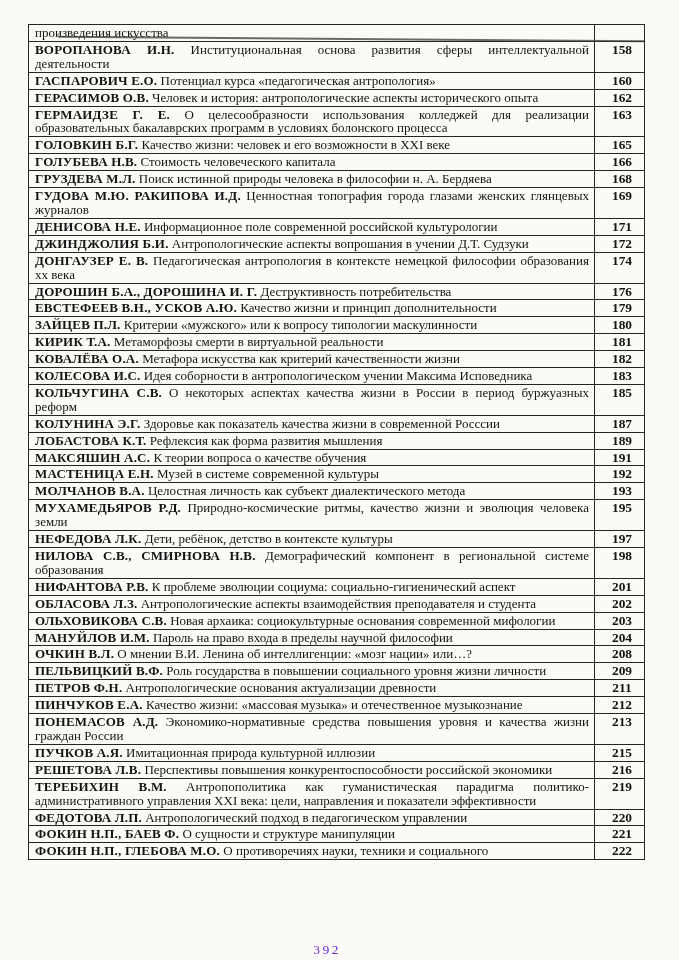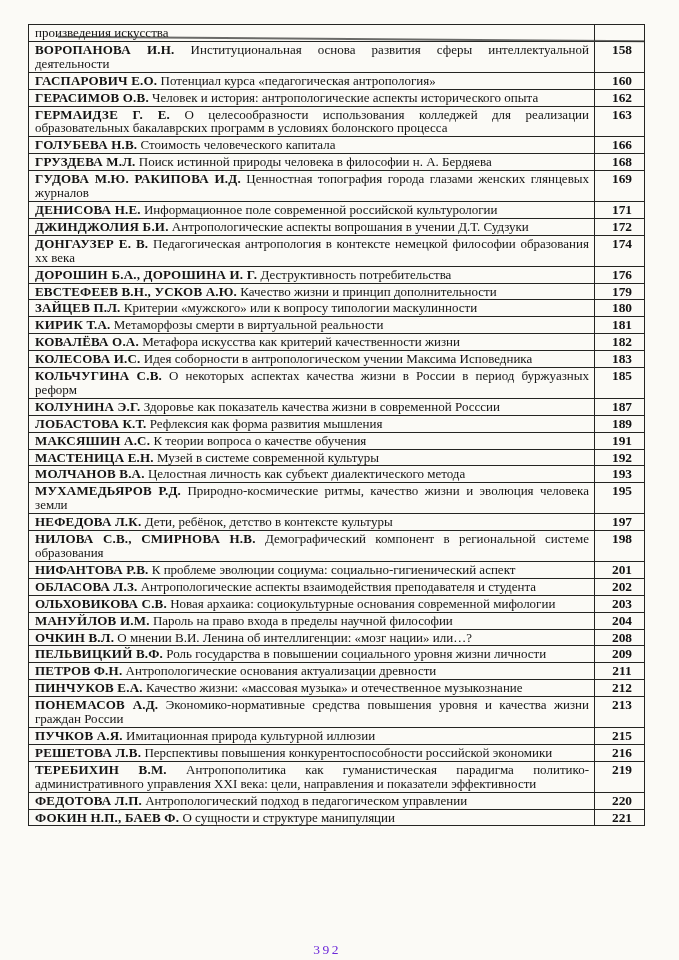--- a/index.html
+++ b/index.html
@@ -84,20 +84,24 @@
         </tr>
         <tr>
           <td class="entry"><span class="authors">ГЕРАСИМОВ О.В.</span> <span class="title">Человек и история: антропологические аспекты исторического опыта</span></td>
           <td class="pagenum">162</td>
         </tr>
         <tr>
           <td class="entry"><span class="authors">ГЕРМАИДЗЕ Г. Е.</span> <span class="title">О целесообразности использования колледжей для реализации образовательных бакалаврских программ в условиях болонского процесса</span></td>
           <td class="pagenum">163</td>
         </tr>
         <tr>
+          <td class="entry"><span class="authors">ГОЛОВКИН Б.Г.</span> <span class="title">Качество жизни: человек и его возможности в XXI веке</span></td>
+          <td class="pagenum">165</td>
+        </tr>
+        <tr>
           <td class="entry"><span class="authors">ГОЛУБЕВА Н.В.</span> <span class="title">Стоимость человеческого капитала</span></td>
           <td class="pagenum">166</td>
         </tr>
         <tr>
           <td class="entry"><span class="authors">ГРУЗДЕВА М.Л.</span> <span class="title">Поиск истинной природы человека в философии н. А. Бердяева</span></td>
           <td class="pagenum">168</td>
         </tr>
         <tr>
           <td class="entry"><span class="authors">ГУДОВА М.Ю. РАКИПОВА И.Д.</span> <span class="title">Ценностная топография города глазами женских глянцевых журналов</span></td>
           <td class="pagenum">169</td>
@@ -222,17 +226,21 @@
           <td class="entry"><span class="authors">ТЕРЕБИХИН В.М.</span> <span class="title">Антропополитика как гуманистическая парадигма политико-административного управления XXI века: цели, направления и показатели эффективности</span></td>
           <td class="pagenum">219</td>
         </tr>
         <tr>
           <td class="entry"><span class="authors">ФЕДОТОВА Л.П.</span> <span class="title">Антропологический подход в педагогическом управлении</span></td>
           <td class="pagenum">220</td>
         </tr>
         <tr>
           <td class="entry"><span class="authors">ФОКИН Н.П., БАЕВ Ф.</span> <span class="title">О сущности и структуре манипуляции</span></td>
           <td class="pagenum">221</td>
+        </tr>
+        <tr>
+          <td class="entry"><span class="authors">ФОКИН Н.П., ГЛЕБОВА М.О.</span> <span class="title">О противоречиях науки, техники и социального</span></td>
+          <td class="pagenum">222</td>
         </tr>
       </tbody>
   </table>
   <div class="footer">392</div>
 </div>
 
 </body></html>

